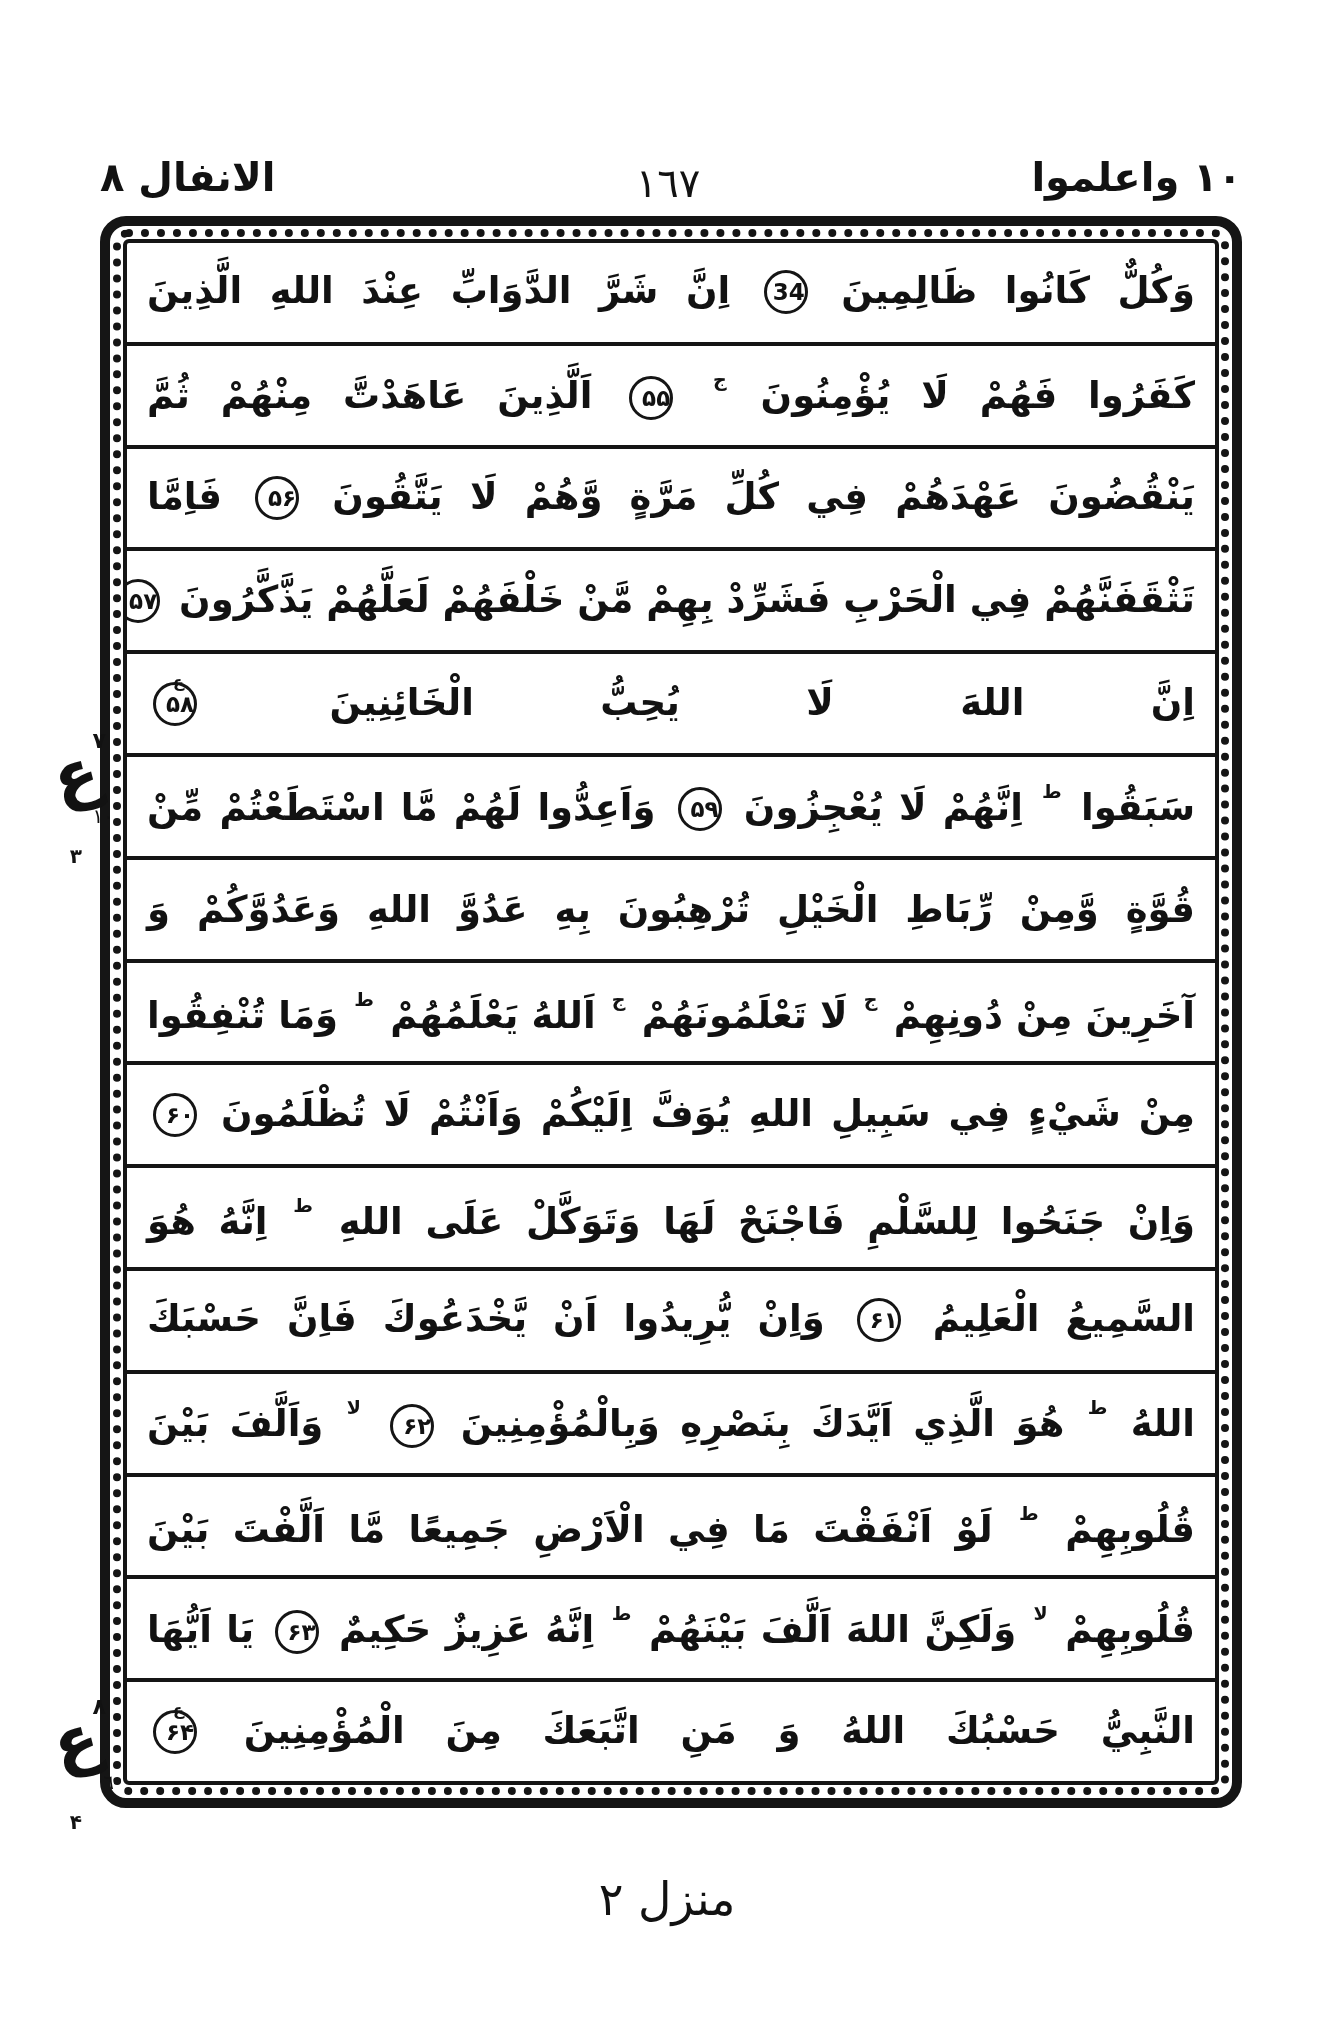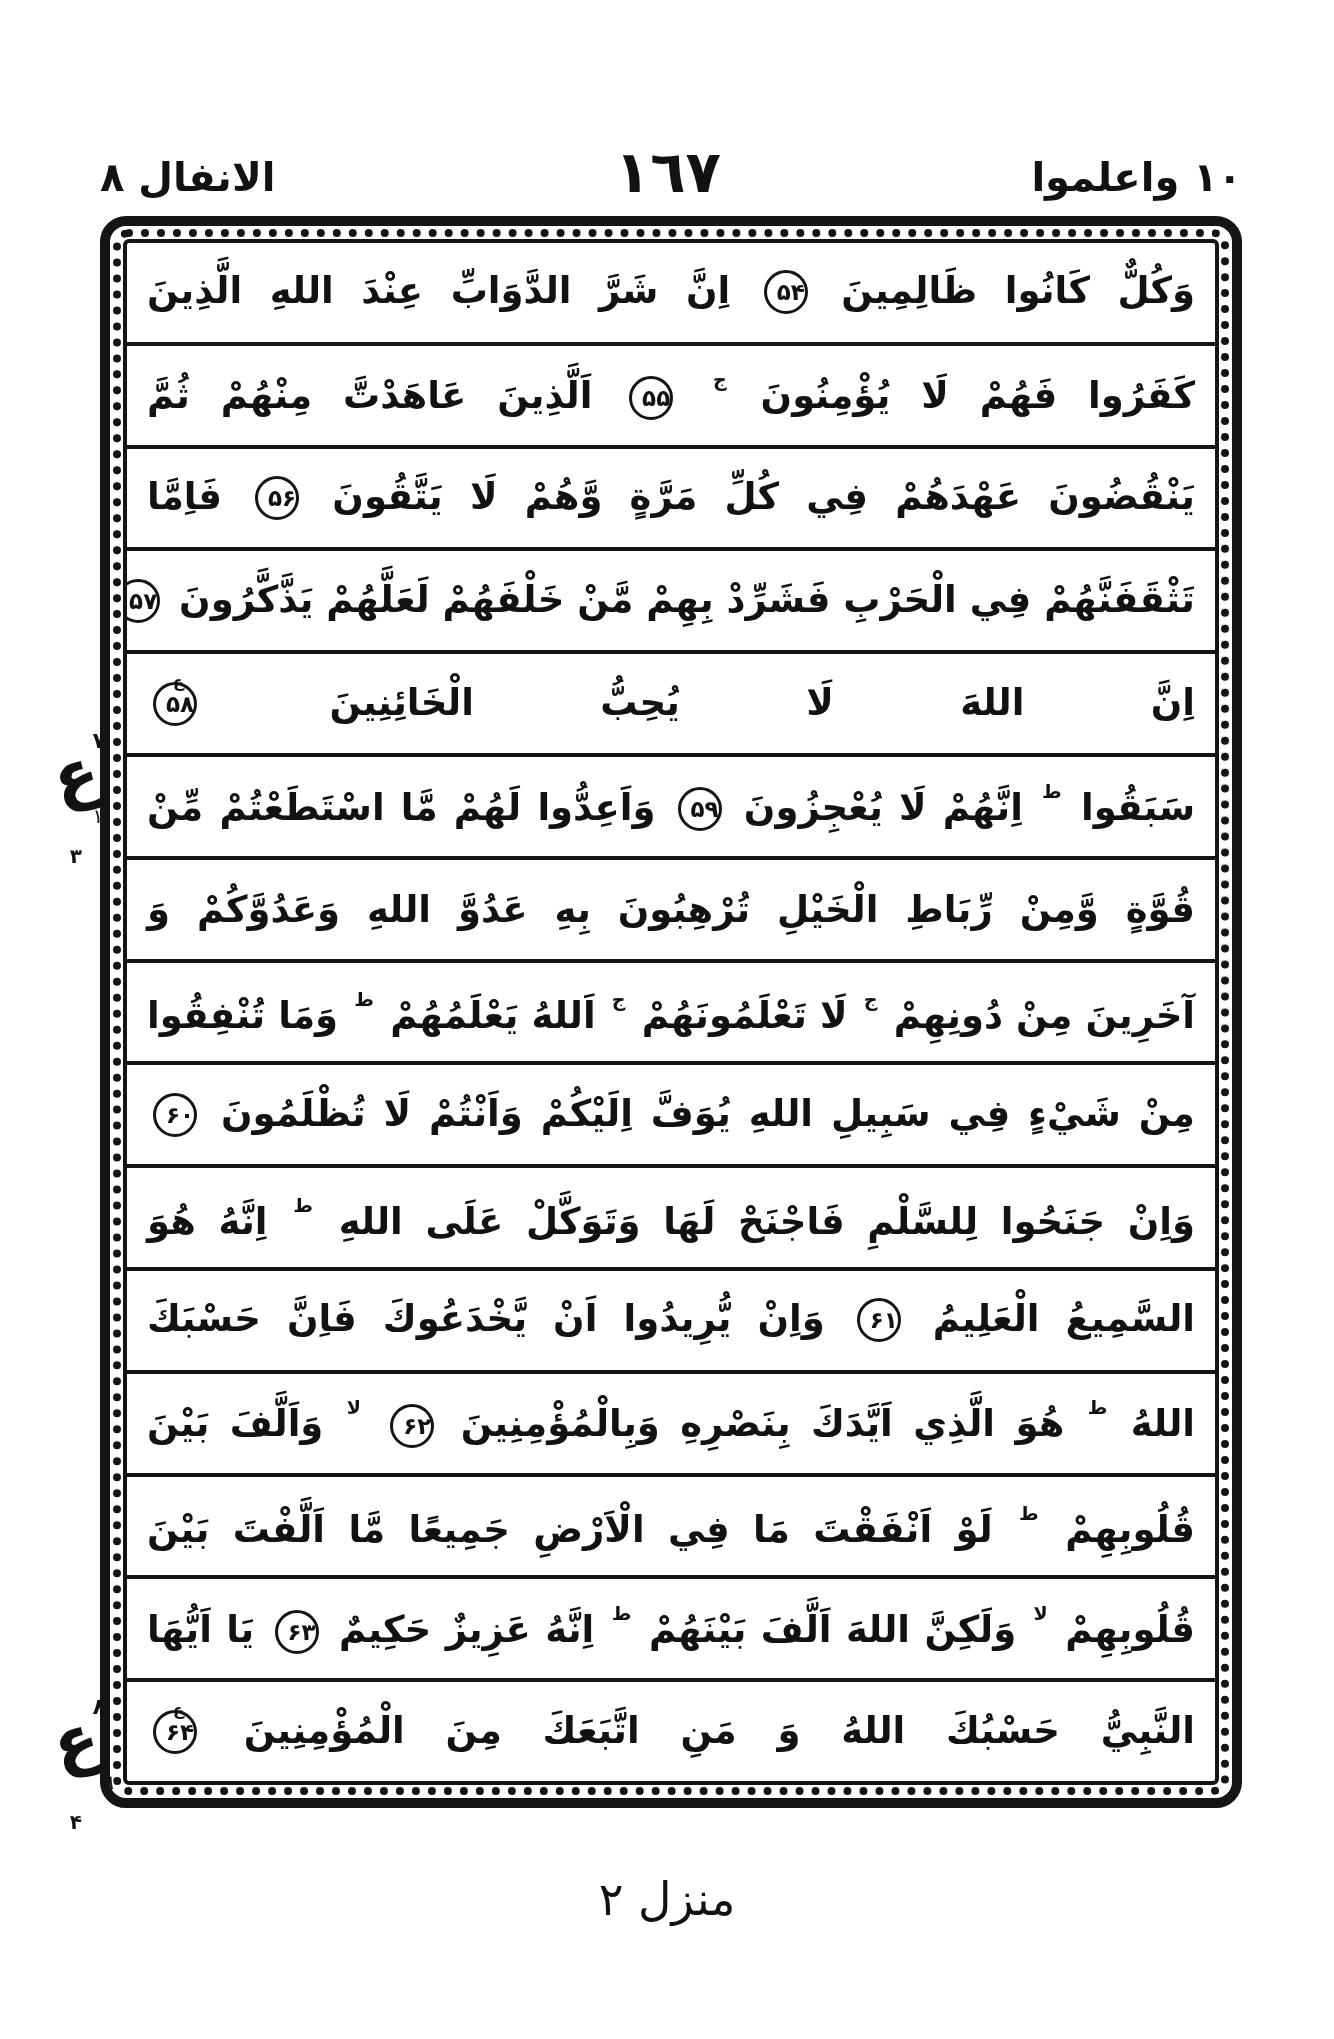--- a/index.html
+++ b/index.html
@@ -22,22 +22,22 @@
     justify-content: space-between;
     direction: rtl;
   }
   .hdr-right, .hdr-left {
     font-size: 40px;
     font-weight: bold;
     white-space: nowrap;
     text-align: right;
   }
   .hdr-center {
-    font-size: 58px;
-    font-weight: bold;
+    font-size: 40px;
+    font-weight: normal;
     transform: translateY(6px);
     margin-left: 29px;
   }
 
   
   .frame-outer {
     position: absolute;
     left: 100px; top: 216px;
     width: 1142px; height: 1592px;
     box-sizing: border-box;
@@ -143,21 +143,21 @@
 <div class="page-header">
   <span class="hdr-right">١٠ واعلموا</span>
   <span class="hdr-center">١٦٧</span>
   <span class="hdr-left">الانفال ٨</span>
 </div>
 
 <div class="frame-outer">
   <div class="frame-bead">
     <div class="frame-inner">
         <div class="qrow">
-          <div class="line-text"><span class="aya-text">وَكُلٌّ كَانُوا ظَالِمِينَ</span> <span class="aya-num">۵۴</span> <span class="aya-text">اِنَّ شَرَّ الدَّوَابِّ عِنْدَ اللهِ الَّذِينَ</span></div>
+          <div class="line-text"><span class="aya-text">وَكُلٌّ كَانُوا ظَالِمِينَ</span> <span class="aya-num">34</span> <span class="aya-text">اِنَّ شَرَّ الدَّوَابِّ عِنْدَ اللهِ الَّذِينَ</span></div>
         </div>
         <div class="qrow">
           <div class="line-text"><span class="aya-text">كَفَرُوا فَهُمْ لَا يُؤْمِنُونَ</span> <span class="pause-mark">ج</span> <span class="aya-num">۵۵</span> <span class="aya-text">اَلَّذِينَ عَاهَدْتَّ مِنْهُمْ ثُمَّ</span></div>
         </div>
         <div class="qrow">
           <div class="line-text"><span class="aya-text">يَنْقُضُونَ عَهْدَهُمْ فِي كُلِّ مَرَّةٍ وَّهُمْ لَا يَتَّقُونَ</span> <span class="aya-num">۵۶</span> <span class="aya-text">فَاِمَّا</span></div>
         </div>
         <div class="qrow">
           <div class="line-text"><span class="aya-text">تَثْقَفَنَّهُمْ فِي الْحَرْبِ فَشَرِّدْ بِهِمْ مَّنْ خَلْفَهُمْ لَعَلَّهُمْ يَذَّكَّرُونَ</span> <span class="aya-num">۵۷</span></div>
         </div>

